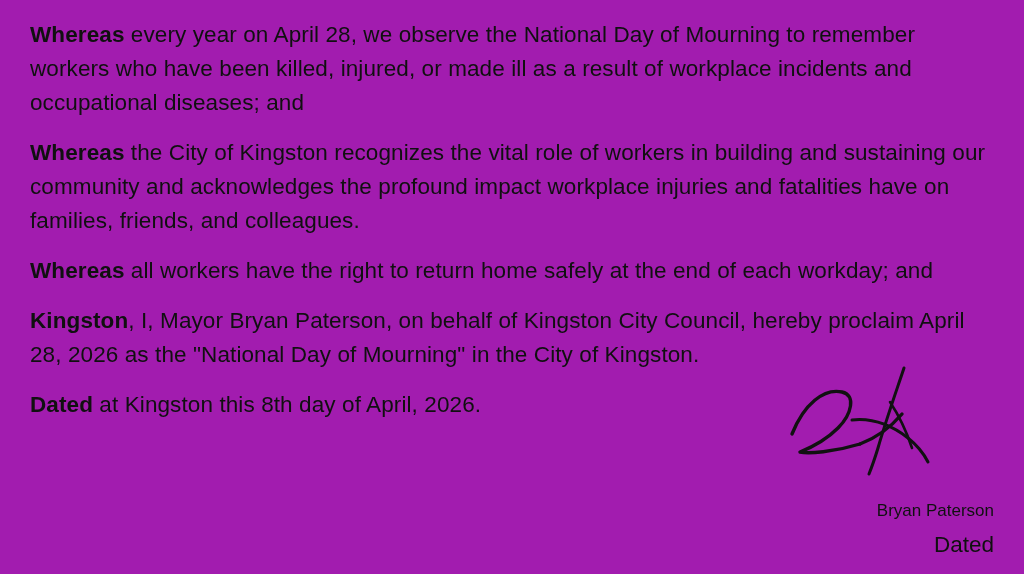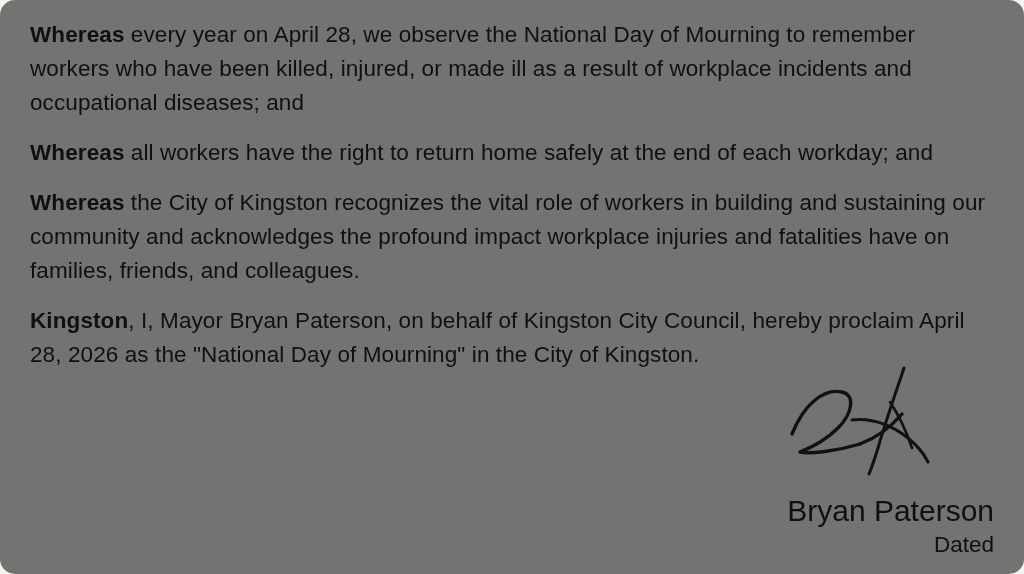--- a/index.html
+++ b/index.html
@@ -13,22 +13,21 @@
     font-family: "Liberation Sans", sans-serif;
     color: #101010;
     overflow: hidden;
   }
   .page {
     position: relative;
     width: 1024px;
     height: 574px;
     box-sizing: border-box;
     padding: 18px 30px 0 30px;
-    background: #737373;
-    border-radius: 15px;
+    background: #a21caf;
   }
   .para {
     font-size: 22.5px;
     line-height: 34px;
     letter-spacing: 0.1px;
     margin: 0 0 14px 0;
     max-width: 965px;
     text-align: left;
   }
   .para .lead {
@@ -51,21 +50,21 @@
     position: absolute;
     right: 58px;
     top: 0;
     width: 150px;
     height: 120px;
   }
   .sig-name {
     position: absolute;
     right: 0;
     top: 133px;
-    font-size: 30px;
+    font-size: 17px;
     line-height: 32px;
     text-align: right;
     width: 100%;
   }
   .sig-title {
     position: absolute;
     right: 0;
     top: 167px;
     font-size: 22.5px;
     line-height: 32px;
@@ -75,32 +74,35 @@
 </style>
 </head>
 <body>
 
 <div class="page">
 
   <p class="para p1">
     <span class="lead">Whereas</span><span> every year on April 28, we observe the National Day of Mourning to remember workers who have been killed, injured, or made ill as a result of workplace incidents and occupational diseases; and</span>
   </p>
 
+  <p class="para p3">
+    <span class="lead">Whereas</span><span> the City of Kingston recognizes the vital role of workers in building and sustaining our community and acknowledges the profound impact workplace injuries and fatalities have on families, friends, and colleagues.</span>
+  </p>
+
   <p class="para p2">
     <span class="lead">Whereas</span><span> all workers have the right to return home safely at the end of each workday; and</span>
-  </p>
-
-  <p class="para p3">
-    <span class="lead">Whereas</span><span> the City of Kingston recognizes the vital role of workers in building and sustaining our community and acknowledges the profound impact workplace injuries and fatalities have on families, friends, and colleagues.</span>
   </p>
 
   <p class="para p4">
     <span class="lead">Kingston</span><span>, I, Mayor Bryan Paterson, on behalf of Kingston City Council, hereby proclaim April 28, 2026 as the "National Day of Mourning" in the City of Kingston.</span>
   </p>
 
+  <p class="para p5">
+    <span class="lead">Dated</span><span> at Kingston this 8th day of April, 2026.</span>
+  </p>
 
   <div class="signature-block">
     <svg class="signature" viewBox="0 0 150 120" xmlns="http://www.w3.org/2000/svg">
       <g fill="none" stroke="#111111" stroke-linecap="round" stroke-linejoin="round">
         <path d="M6 72 C 18 42, 38 26, 56 30 C 70 33, 66 52, 52 66 C 40 78, 24 86, 14 90 C 22 92, 48 90, 74 82" stroke-width="3.4"></path>
         <path d="M74 82 C 90 76, 104 66, 116 52" stroke-width="3.4"></path>
         <path d="M118 6 C 110 30, 100 58, 92 86 C 88 99, 85 107, 83 112" stroke-width="3"></path>
         <path d="M66 58 C 84 56, 104 62, 122 76 C 132 84, 138 92, 142 100" stroke-width="3"></path>
         <path d="M104 40 C 112 52, 120 68, 126 86" stroke-width="2.6"></path>
       </g>

